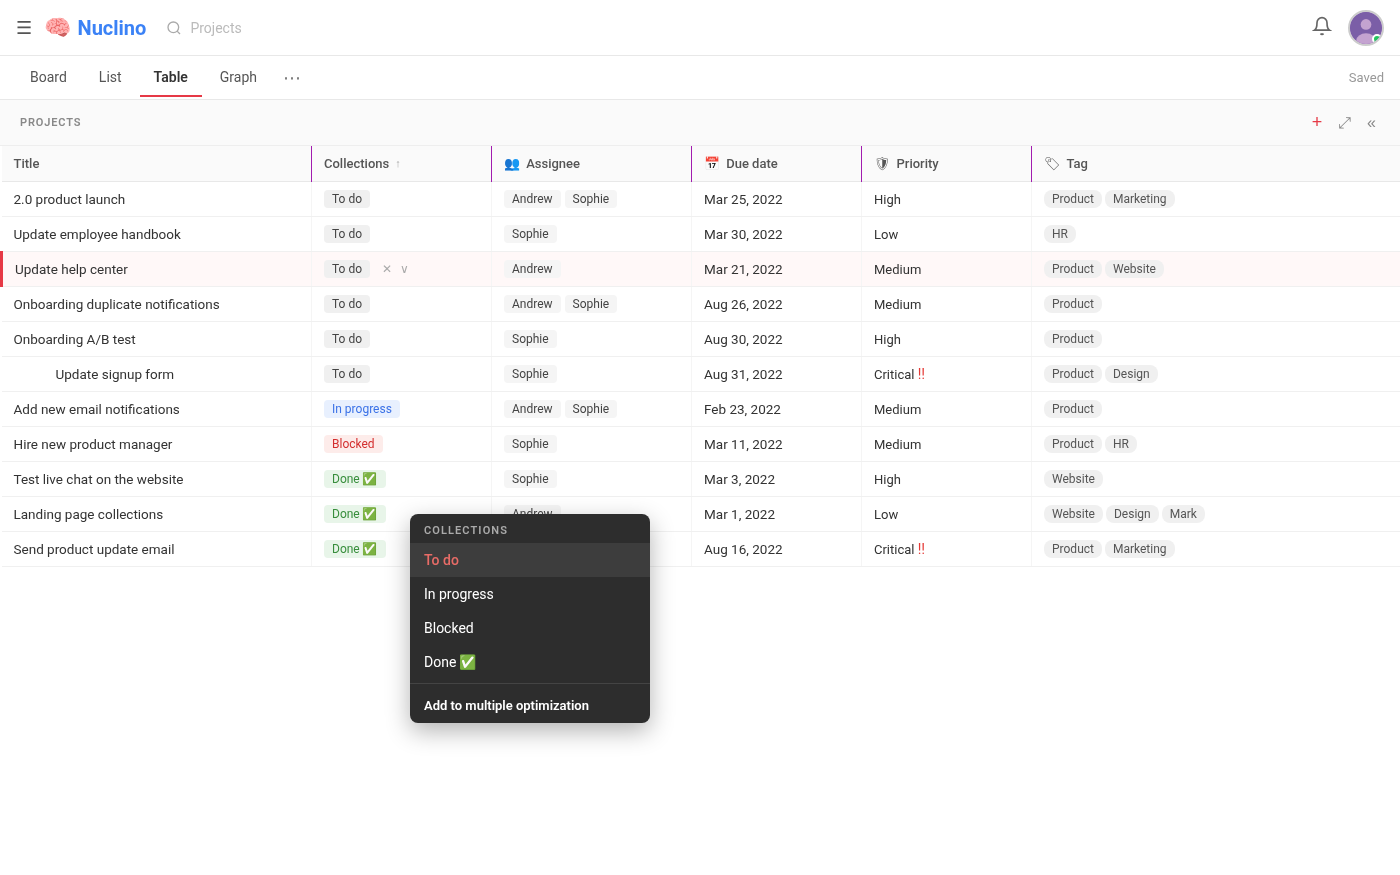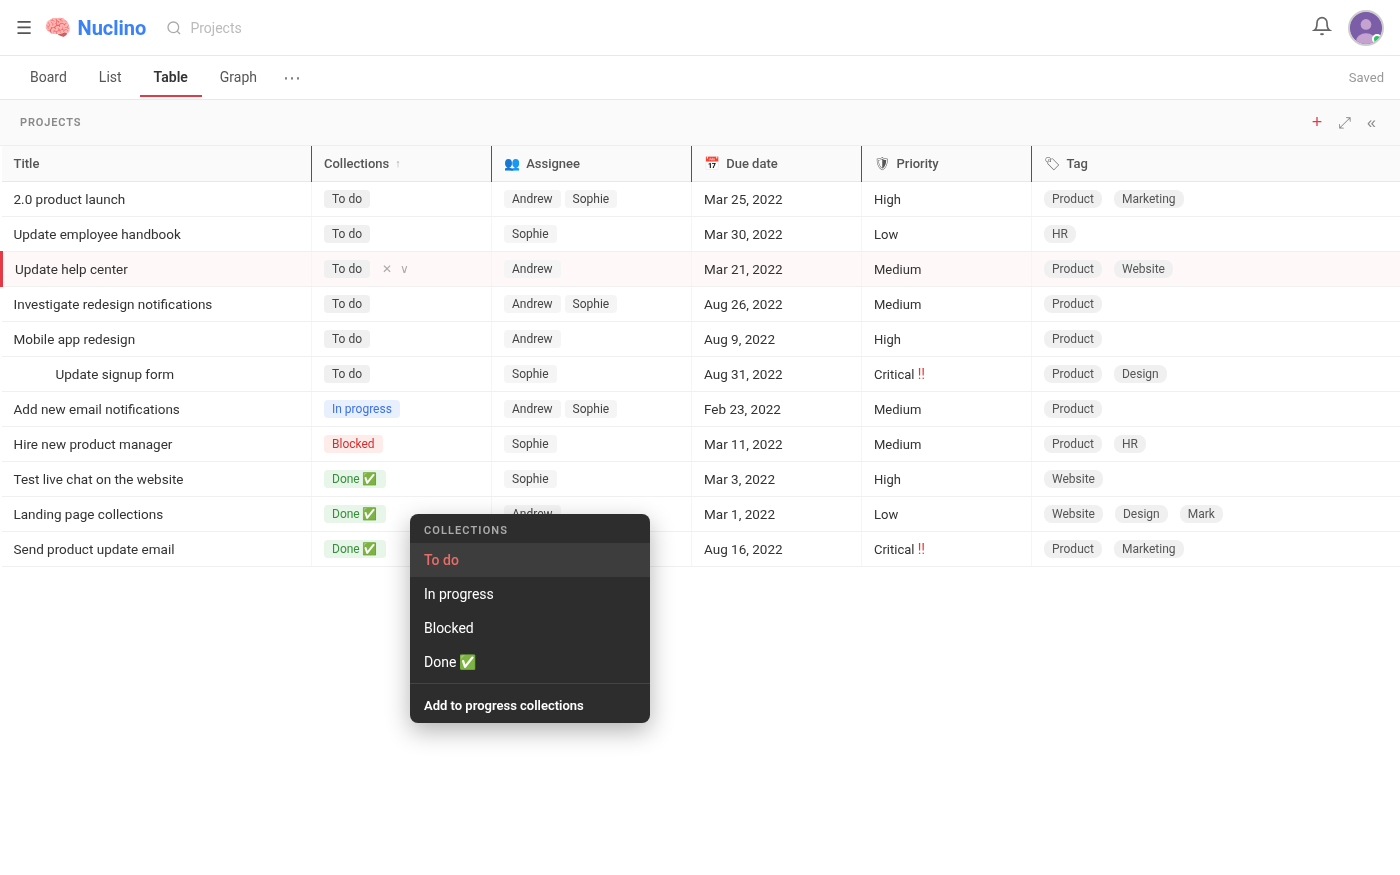--- a/index.html
+++ b/index.html
@@ -59,21 +59,21 @@
     
     .badge { display: inline-block; padding: 2px 8px; border-radius: 4px; font-size: 12px; background: #f0f0f0; color: #444; margin-right: 4px; }
     .badge.todo { background: #f0f0f0; }
     .badge.inprogress { background: #e8f0fe; color: #3b72e7; }
     .badge.blocked { background: #fdecea; color: #d32f2f; }
     .badge.done { background: #e8f5e9; color: #388e3c; }
     .badge.dropdown { cursor: pointer; position: relative; }
 
     .assignee-badge { display: inline-flex; align-items: center; padding: 2px 8px; border-radius: 4px; background: #f5f5f5; font-size: 12px; color: #444; margin-right: 4px; }
 
-    .tag-badge { display: inline-block; padding: 2px 8px; border-radius: 8px; font-size: 12px; background: #f0f0f0; color: #555; margin-right: 12px; }
+    .tag-badge { display: inline-block; padding: 2px 8px; border-radius: 8px; font-size: 12px; background: #f0f0f0; color: #555; margin-right: 3px; }
 
     .priority-cell { font-size: 13px; color: #333; }
     .critical-icon { color: #e53935; font-size: 14px; }
 
     
     .title-cell { display: flex; align-items: center; gap: 8px; }
     .title-add { opacity: 0; cursor: pointer; color: #aaa; font-size: 14px; }
     .row-menu { opacity: 0; cursor: pointer; color: #aaa; }
 
     
@@ -257,42 +257,42 @@
       </div>
     </td>
           <td><span class="assignee-badge">Andrew</span></td>
           <td><span>Mar 21, 2022</span></td>
           <td class="priority-cell"><span>Medium</span></td>
           <td><span class="tag-badge">Product</span><span class="tag-badge">Website</span></td>
         </tr>
         <tr>
           <td>
     <div class="title-cell">
-      <span style="cursor:pointer;">Investigate redesign notifications</span>
+      <span style="cursor:pointer;">Onboarding duplicate notifications</span>
       <span class="title-add">+</span>
       <span class="row-menu">⋮</span>
     </div>
   </td>
           <td><span class="badge todo">To do</span></td>
           <td><span class="assignee-badge">Andrew</span><span class="assignee-badge">Sophie</span></td>
           <td><span>Aug 26, 2022</span></td>
           <td class="priority-cell"><span>Medium</span></td>
           <td><span class="tag-badge">Product</span></td>
         </tr>
         <tr>
           <td>
     <div class="title-cell">
-      <span style="cursor:pointer;">Mobile app redesign</span>
-      <span class="title-add">+</span>
-      <span class="row-menu">⋮</span>
-    </div>
-  </td>
-          <td><span class="badge todo">To do</span></td>
-          <td><span class="assignee-badge">Andrew</span></td>
-          <td><span>Aug 9, 2022</span></td>
+      <span style="cursor:pointer;">Onboarding A/B test</span>
+      <span class="title-add">+</span>
+      <span class="row-menu">⋮</span>
+    </div>
+  </td>
+          <td><span class="badge todo">To do</span></td>
+          <td><span class="assignee-badge">Sophie</span></td>
+          <td><span>Aug 30, 2022</span></td>
           <td class="priority-cell"><span>High</span></td>
           <td><span class="tag-badge">Product</span></td>
         </tr>
         <tr>
           <td>
     <div class="title-cell">
       <span style="cursor:pointer;padding-left:42px;">Update signup form</span>
       <span class="title-add">+</span>
       <span class="row-menu">⋮</span>
     </div>
@@ -384,15 +384,15 @@
     <div class="popup-item">
       <span>In progress</span>
     </div>
     <div class="popup-item">
       <span>Blocked</span>
     </div>
     <div class="popup-item">
       <span>Done ✅</span>
     </div>
     <div class="popup-divider"></div>
-    <div class="popup-add">Add to progress collections</div>
+    <div class="popup-add">Add to multiple optimization</div>
   </div>
 </div>
 
 </body></html>

